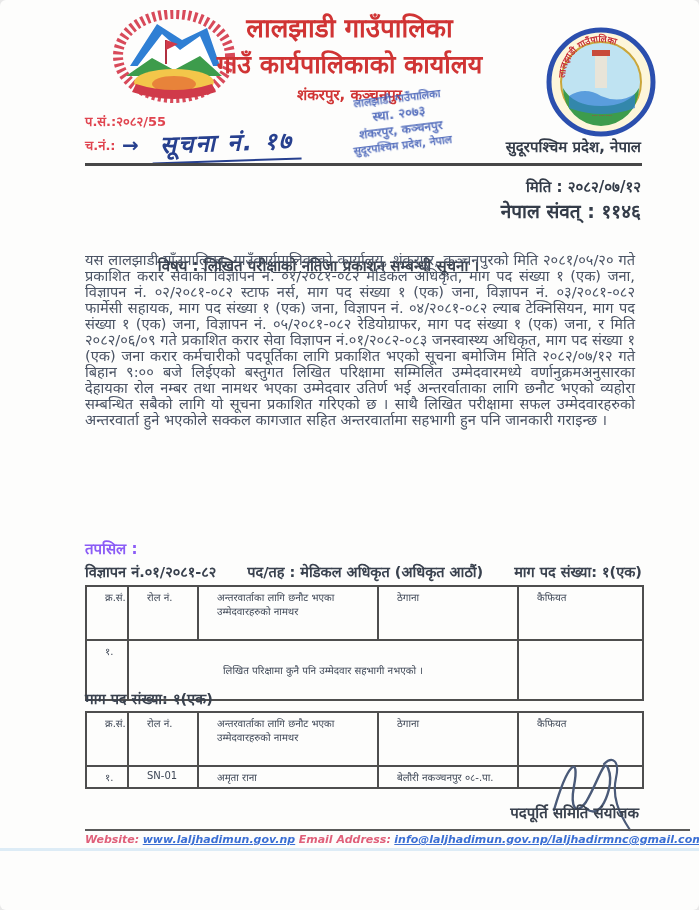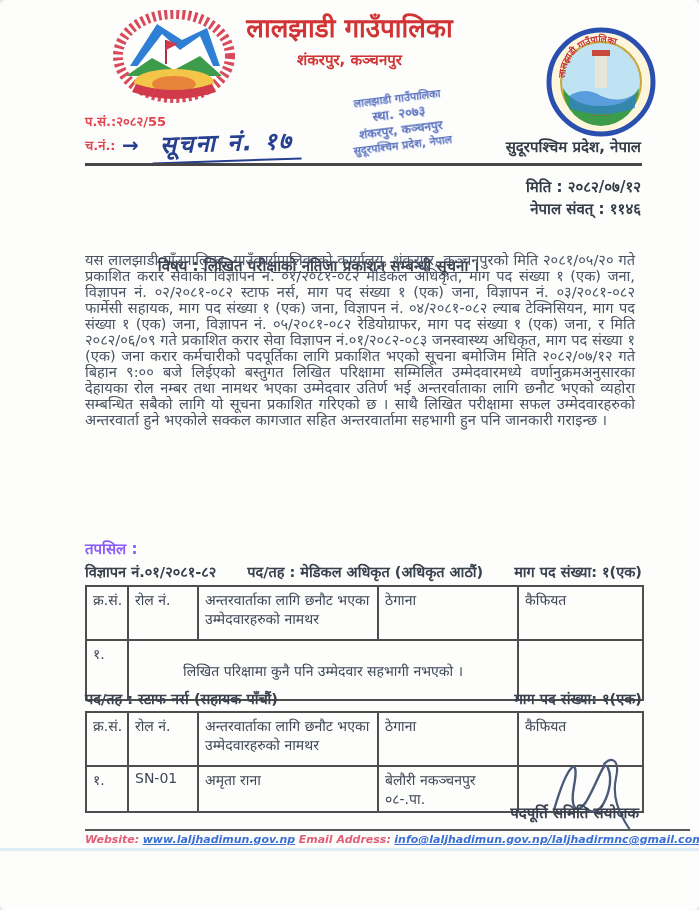--- a/index.html
+++ b/index.html
@@ -32,38 +32,38 @@
   .handwritten{
     position:absolute;left:152px;top:125px;
     color:#27408f;font-size:24px;font-style:italic;font-weight:bold;
     transform:rotate(-2deg);letter-spacing:2px;
     border-bottom:2px solid #27408f;padding:0 8px 2px 8px;
   }
   .hand-dash{position:absolute;left:122px;top:133px;color:#27408f;font-size:20px;font-weight:bold;}
   .province{position:absolute;right:58px;top:136px;font-size:15px;font-weight:bold;color:#343c49;}
   .rule{position:absolute;left:85px;top:163px;width:557px;height:3px;background:#474747;}
   .miti{position:absolute;right:58px;top:176px;font-size:15px;font-weight:bold;color:#343c49;}
-  .sambat{position:absolute;right:58px;top:198px;font-size:15px;font-weight:bold;color:#343c49;}
+  .sambat{position:absolute;right:58px;top:198px;font-size:19px;font-weight:bold;color:#343c49;}
   .subject{position:absolute;left:0;top:220px;width:637px;text-align:center;font-size:15px;font-weight:bold;color:#39414e;margin-top:35px;}
   .subject .u{text-decoration:underline;}
   
   .bodytext{
     position:absolute;left:85px;top:252px;width:550px;
     font-size:14.6px;line-height:16px;text-align:justify;color:#4a5364;
   }
   .tapasil{position:absolute;left:85px;top:538px;font-size:15px;font-weight:bold;color:#8b5cf6;}
   .adline{position:absolute;left:85px;width:557px;display:flex;justify-content:space-between;
     font-size:14.5px;font-weight:bold;color:#39414e;}
   .adline1{top:561px;}
   .adline2{top:688px;}
   
   table{position:absolute;left:85px;width:557px;border-collapse:collapse;table-layout:fixed;}
   .t1{top:585px;}
   .t2{top:711px;}
-  th,td{border:2px solid #4e4e4e;padding:3px 6px;font-size:14px;color:#3e4756;
+  th,td{border:2px solid #4e4e4e;padding:3px 18px;font-size:10px;color:#3e4756;
     text-align:left;vertical-align:top;font-weight:normal;}
   col.c-sn{width:42px;} col.c-roll{width:70px;} col.c-name{width:180px;}
   col.c-addr{width:140px;} col.c-rem{width:125px;}
   .t1 .note-cell{text-align:center;vertical-align:middle;height:52px;}
   .t1 .sn-cell{height:52px;}
   .hdr-row th{height:46px;}
   
   .signature{position:absolute;left:546px;top:752px;width:112px;height:82px;pointer-events:none;}
   .sig-title{position:absolute;right:60px;top:802px;font-size:15px;font-weight:bold;color:#39414e;}
   .footer-sep{position:absolute;left:85px;top:829px;width:605px;height:2px;background:#5a5a5a;}
@@ -84,20 +84,21 @@
     <polygon points="14,66 40,48 62,60 88,46 110,66" fill="#3d9c4c"></polygon>
     <ellipse cx="62" cy="72" rx="40" ry="13" fill="#f3c64a"></ellipse>
     <ellipse cx="62" cy="74" rx="22" ry="8" fill="#e8833a"></ellipse>
     <path d="M20,82 Q62,96 104,82 L100,74 Q62,86 24,74 Z" fill="#d03a4a"></path>
     <line x1="54" y1="30" x2="54" y2="54" stroke="#b03040" stroke-width="2"></line>
     <polygon points="54,30 66,34 54,40" fill="#d03a4a"></polygon>
   </svg>
 
   <div class="title-block">
     <div class="title1">लालझाडी गाउँपालिका</div>
+    <div class="title2">गाउँ कार्यपालिकाको कार्यालय</div>
     <div class="title-addr">शंकरपुर, कञ्चनपुर</div>
   </div>
 
   <svg class="seal-right" viewBox="0 0 116 112">
     <circle cx="58" cy="56" r="52" fill="#fdf6da" stroke="#2b4fae" stroke-width="5"></circle>
     <circle cx="58" cy="56" r="40" fill="#bfe3f2" stroke="#caa63a" stroke-width="2"></circle>
     <path d="M20,62 a38,38 0 0 0 76,0 q-10,18 -38,18 q-28,0 -38,-18 Z" fill="#3d9c4c"></path>
     <rect x="52" y="28" width="12" height="34" fill="#e8e4d8" stroke="#8a8songs470" stroke-width="0"></rect>
     <rect x="49" y="24" width="18" height="6" fill="#c84a3a"></rect>
     <path d="M26,70 q16,-10 32,0 q18,8 34,-2 l0,14 q-33,12 -66,0 Z" fill="#2f7fd4" opacity=".7"></path>
@@ -160,21 +161,20 @@
     </tr>
     <tr>
       <td class="sn-cell">१.</td>
       <td class="note-cell" colspan="3">लिखित परिक्षामा कुनै पनि उम्मेदवार सहभागी नभएको ।</td>
       <td></td>
     </tr>
   </tbody>
     </table>
 
   <div class="adline adline2">
-    <span>पद/तह : स्टाफ नर्स (सहायक पाँचौं)</span>
     <span>माग पद संख्या: १(एक)</span>
   </div>
   <table class="t2">
     <colgroup>
         <col class="c-sn">
         <col class="c-roll">
         <col class="c-name">
         <col class="c-addr">
         <col class="c-rem">
       </colgroup>

